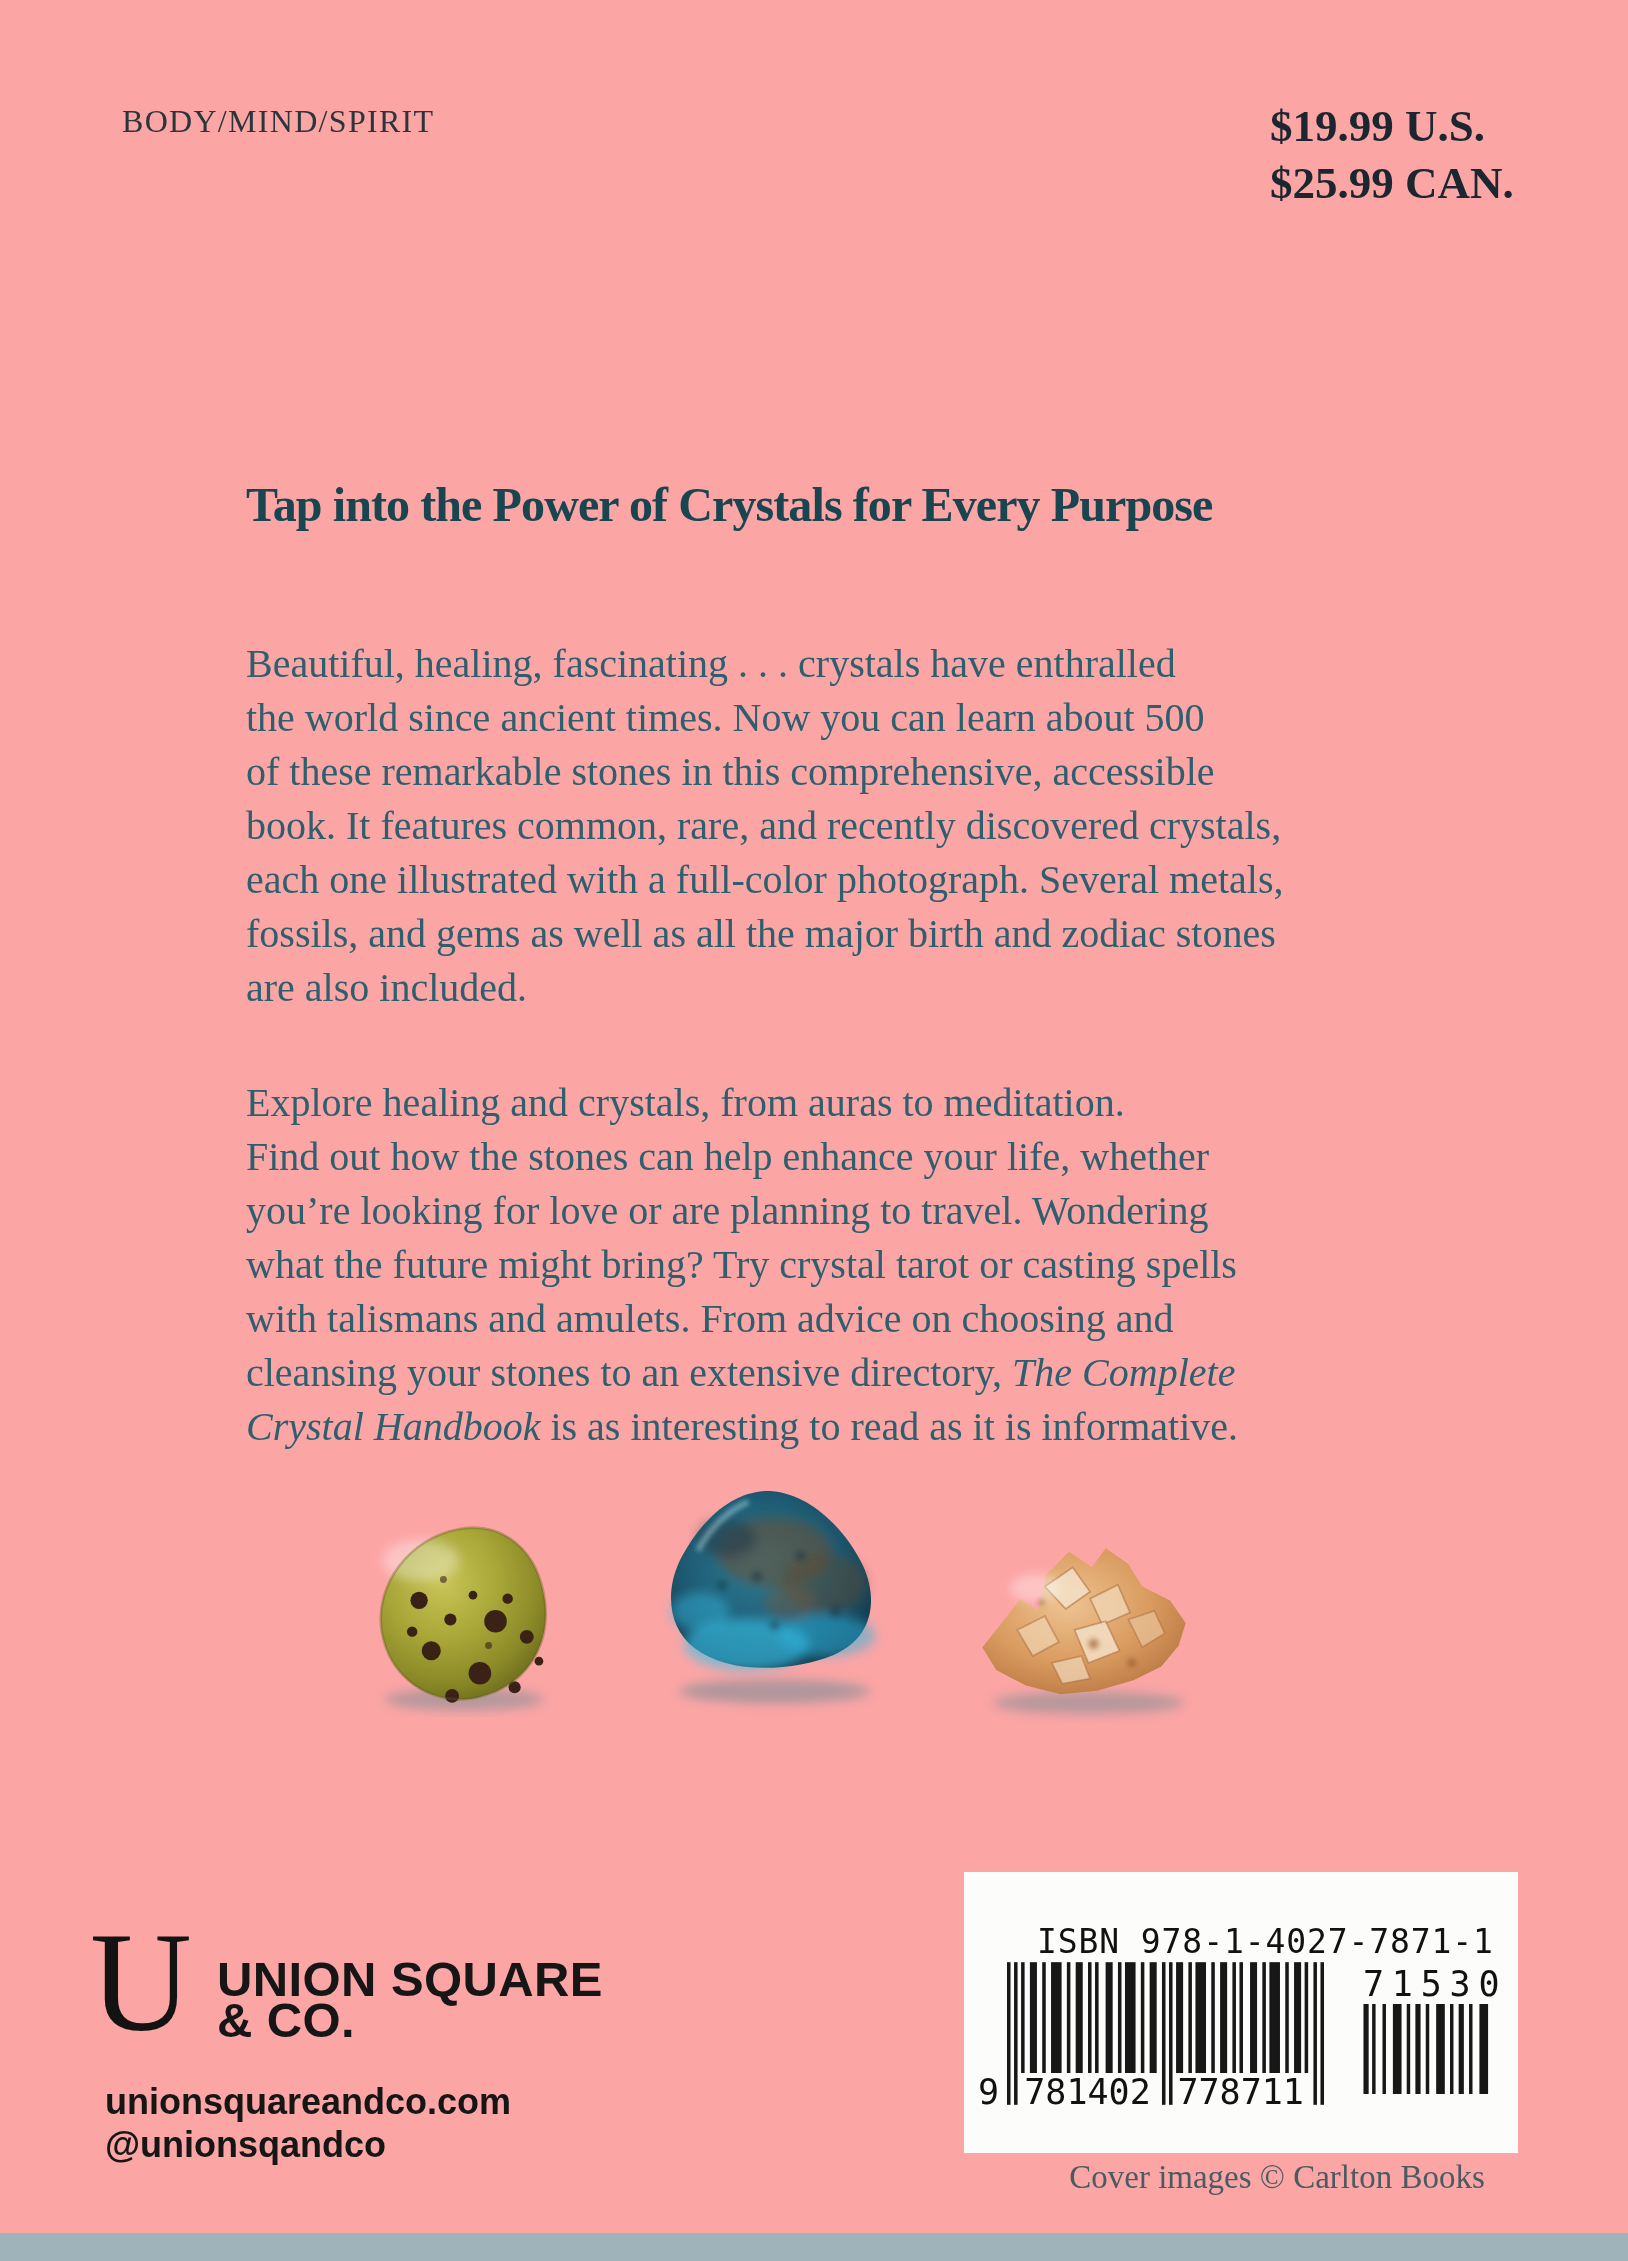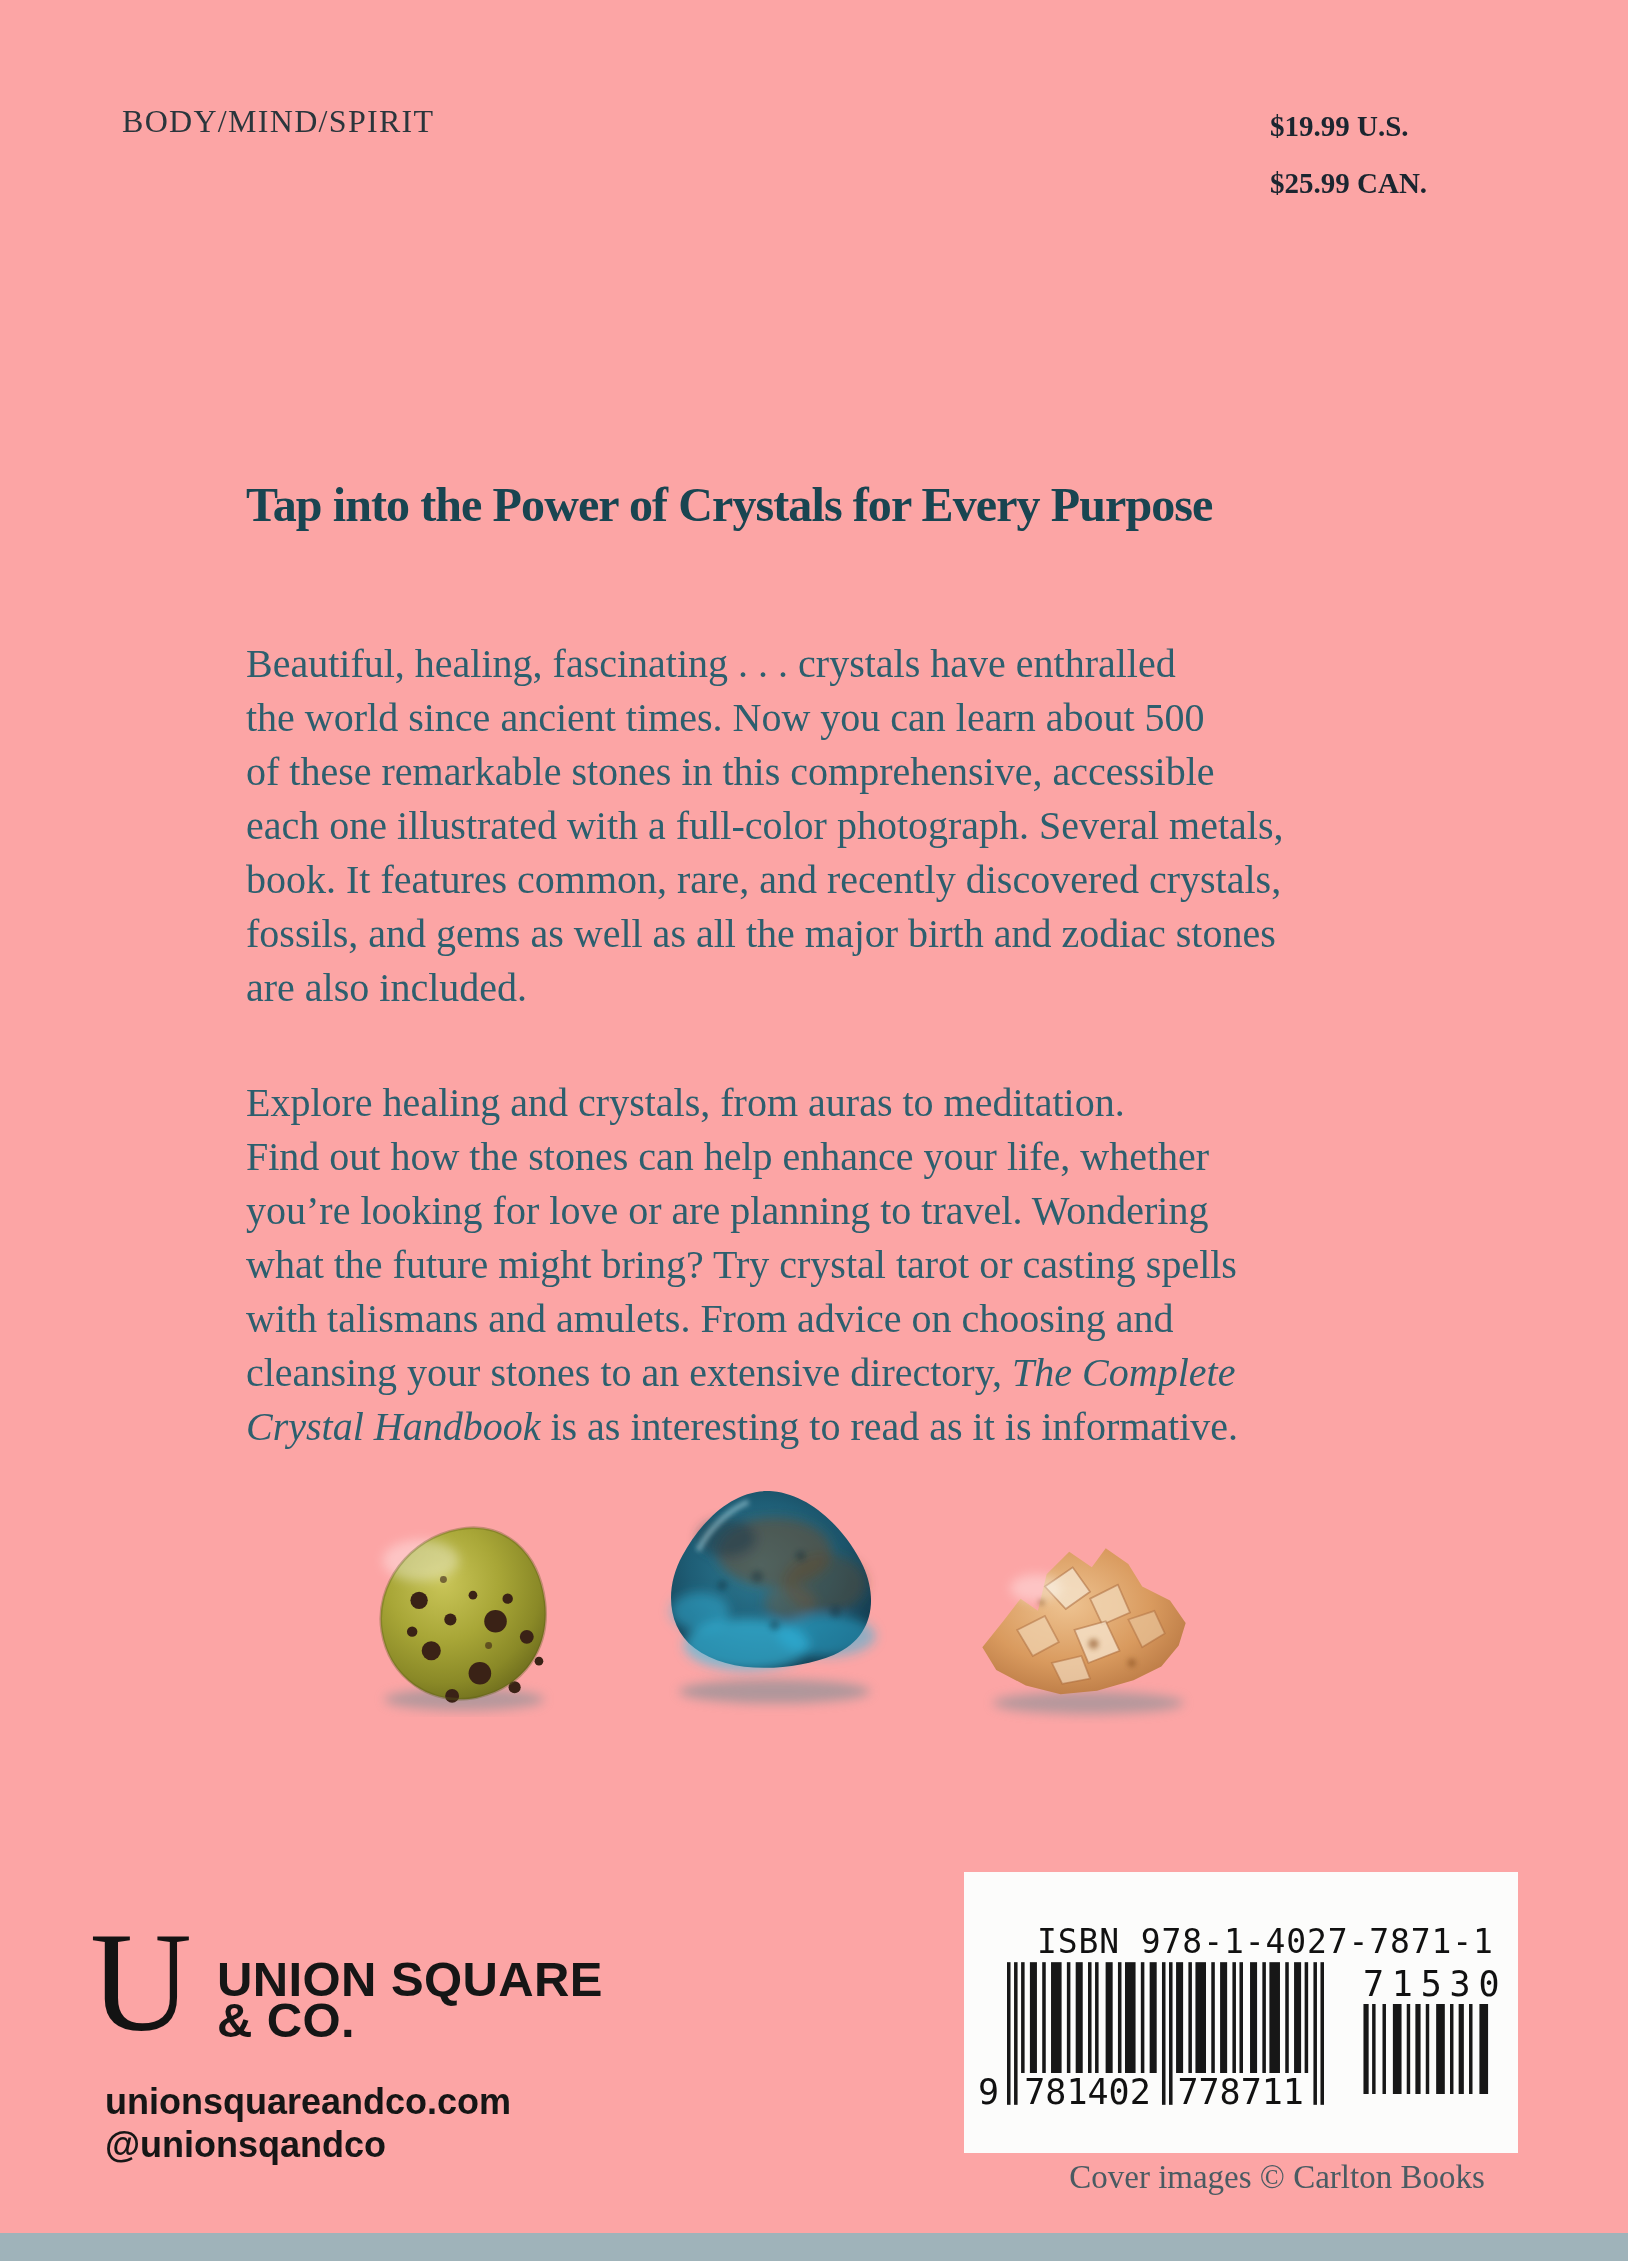--- a/index.html
+++ b/index.html
@@ -13,21 +13,21 @@
   .abs{position:absolute;}
 
   
   .category{
     left:122px;top:103px;
     font-size:32px;letter-spacing:1.3px;
     color:#2a363c;
   }
   .price-block{
     left:1270px;top:98px;
-    font-weight:bold;font-size:29px;line-height:57px;
+    font-weight:bold;font-size:45px;line-height:57px;
     color:#1b2630;
   }
 
   
   .headline{
     left:246px;top:477px;
     font-size:48px;font-weight:bold;letter-spacing:-0.9px;
     color:#194551;
   }
   .copy{color:#2d5f6e;font-size:40px;line-height:54px;}
@@ -108,22 +108,22 @@
     <div>$19.99 U.S.</div>
     <div>$25.99 CAN.</div>
   </div>
 
   <div class="abs headline">Tap into the Power of Crystals for Every Purpose</div>
 
   <div class="abs copy p1">
     <div class="line">Beautiful, healing, fascinating . . . crystals have enthralled</div>
     <div class="line">the world since ancient times. Now you can learn about 500</div>
     <div class="line">of these remarkable stones in this comprehensive, accessible</div>
+    <div class="line">book. It features common, rare, and recently discovered crystals,</div>
     <div class="line">each one illustrated with a full-color photograph. Several metals,</div>
-    <div class="line">book. It features common, rare, and recently discovered crystals,</div>
     <div class="line">fossils, and gems as well as all the major birth and zodiac stones</div>
     <div class="line">are also included.</div>
   </div>
 
   <div class="abs copy p2">
     <div class="line">Explore healing and crystals, from auras to meditation.</div>
     <div class="line">Find out how the stones can help enhance your life, whether</div>
     <div class="line">you’re looking for love or are planning to travel. Wondering</div>
     <div class="line">what the future might bring? Try crystal tarot or casting spells</div>
     <div class="line">with talismans and amulets. From advice on choosing and</div>

